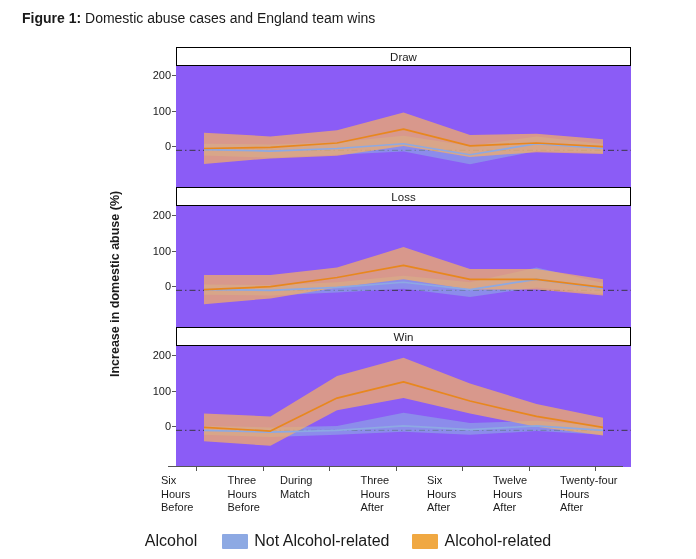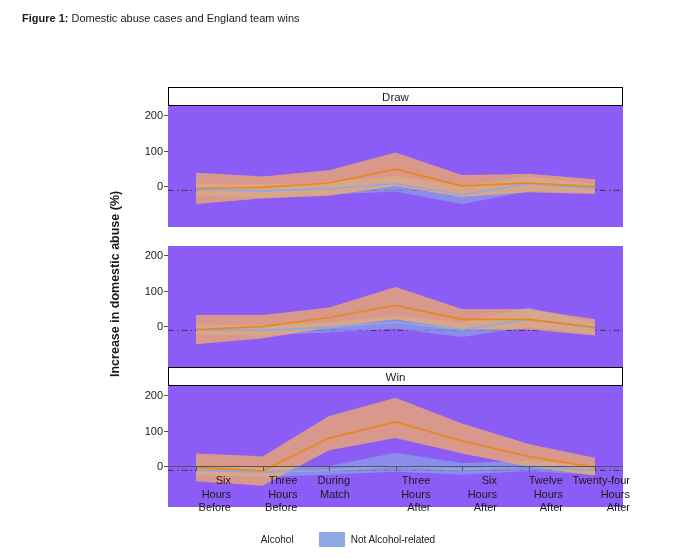--- a/index.html
+++ b/index.html
@@ -12,21 +12,21 @@
     background: #ffffff;
     font-family: "Liberation Sans", sans-serif;
     color: #1a1a1a;
     position: relative;
     overflow: hidden;
   }
   #figure-caption {
     position: absolute;
     left: 22px;
     top: 9px;
-    font-size: 11px;
+    font-size: 14px;
     line-height: 18px;
     white-space: nowrap;
   }
   #figure-caption .cap-label {
     font-weight: bold;
   }
   #chart-area {
     position: absolute;
     left: 0;
     top: 34px;
@@ -44,23 +44,22 @@
     writing-mode: vertical-rl;
     transform: rotate(180deg);
     display: flex;
     align-items: center;
     justify-content: center;
     white-space: nowrap;
     letter-spacing: 0px;
   }
   .panel {
     position: absolute;
-    left: 168px;
+    left: 176px;
     width: 455px;
-    margin-top: 40px;
   }
   .panel-strip {
     position: absolute;
     left: 0;
     top: 0;
     width: 100%;
     height: 19px;
     border: 1.6px solid #000000;
     box-sizing: border-box;
     background: #ffffff;
@@ -116,36 +115,36 @@
     position: absolute;
     top: 0;
     width: 1px;
     height: 5px;
     background: #555555;
   }
   .xtick-label {
     position: absolute;
     top: 8px;
     transform: translateX(-50%);
-    text-align: right;
+    text-align: left;
     font-size: 11px;
     line-height: 13.5px;
     color: #1a1a1a;
     width: 70px;
   }
   #legend {
     position: absolute;
     left: 0;
     top: 498px;
     width: 696px;
     display: flex;
     align-items: center;
     justify-content: center;
     gap: 13px;
-    font-size: 10px;
+    font-size: 16px;
   }
   #legend .legend-title {
     margin-right: 2px;
   }
   .legend-entry {
     display: flex;
     align-items: center;
     gap: 6px;
     padding-left: 10px;
   }
@@ -178,20 +177,23 @@
           <line x1="0" x2="455" y1="84.33333333333334" y2="84.33333333333334" stroke="#333" stroke-width="0.9" stroke-dasharray="6,3,1.5,3"></line>
           <path d="M28,77.73333333333332L94.5,78.46666666666667L161,76.26666666666667L227.5,69.66666666666666L294,79.93333333333334L360.5,70.4L427,78.1L427,86.9L360.5,85.06666666666666L294,98.26666666666667L227.5,85.43333333333334L161,88.73333333333333L94.5,91.66666666666666L28,89.46666666666667Z" fill="#8DA9E3" fill-opacity="0.62" stroke="none"></path>
           <path d="M28,66.73333333333333L94.5,70.4L161,64.16666666666666L227.5,46.56666666666668L294,68.93333333333334L360.5,67.83333333333334L427,73.33333333333334L427,88L360.5,86.16666666666666L294,90.93333333333334L227.5,79.93333333333334L161,89.83333333333334L94.5,92.4L28,97.9Z" fill="#F5B062" fill-opacity="0.72" stroke="none"></path>
           <path d="M28,83.6L94.5,85.06666666666666L161,82.5L227.5,77.73333333333332L294,88.73333333333333L360.5,77.73333333333332L427,82.5" fill="none" stroke="#8DA9E3" stroke-width="1.7" stroke-linejoin="round"></path>
           <path d="M28,82.5L94.5,81.4L161,77L227.5,63.06666666666667L294,79.93333333333334L360.5,77L427,80.66666666666667" fill="none" stroke="#E8871E" stroke-width="1.7" stroke-linejoin="round"></path>
         </svg>
     </div>
   </div>
 
   <div class="panel" id="panel-1" style="top:153px; height:140px;">
+    <div class="panel-strip">
+      <span>Loss</span>
+    </div>
     <div class="panel-plot" style="height:121px;">
       <span class="ytick" style="top:8.9px;">200</span>
       <span class="ytick" style="top:44.5px;">100</span>
       <span class="ytick" style="top:80.1px;">0</span>
       <svg width="455" height="121" viewBox="0 0 455 121">
           <line x1="0" x2="455" y1="84.33333333333334" y2="84.33333333333334" stroke="#333" stroke-width="0.9" stroke-dasharray="6,3,1.5,3"></line>
           <path d="M28,78.46666666666667L94.5,79.2L161,76.26666666666667L227.5,69.66666666666666L294,76.26666666666667L360.5,61.6L427,77L427,88L360.5,81.4L294,90.93333333333334L227.5,82.86666666666667L161,86.53333333333333L94.5,89.46666666666667L28,88.73333333333333Z" fill="#8DA9E3" fill-opacity="0.62" stroke="none"></path>
           <path d="M28,68.93333333333334L94.5,68.93333333333334L161,61.6L227.5,41.06666666666666L294,63.06666666666667L360.5,63.06666666666667L427,73.33333333333334L427,89.46666666666667L360.5,83.6L294,83.6L227.5,73.33333333333334L161,81.4L94.5,92.4L28,98.26666666666667Z" fill="#F5B062" fill-opacity="0.72" stroke="none"></path>
           <path d="M28,83.6L94.5,84.33333333333334L161,81.4L227.5,76.26666666666667L294,83.6L360.5,73.33333333333334L427,82.5" fill="none" stroke="#8DA9E3" stroke-width="1.7" stroke-linejoin="round"></path>
           <path d="M28,83.6L94.5,80.66666666666667L161,71.5L227.5,59.400000000000006L294,73.33333333333334L360.5,73.33333333333334L427,81.4" fill="none" stroke="#E8871E" stroke-width="1.7" stroke-linejoin="round"></path>
@@ -234,15 +236,19 @@
       <div class="xtick-mark" style="left: 427px;"></div>
       <div class="xtick-label" style="left: 427px;">Twenty-four<br>Hours<br>After</div>
     </div>
 
   <div id="legend">
     <span class="legend-title">Alcohol</span>
     <span class="legend-entry">
       <span class="legend-key" style="background:#8DA9E3;"></span>
       <span>Not Alcohol-related</span>
     </span>
+    <span class="legend-entry">
+      <span class="legend-key" style="background:#F0A842;"></span>
+      <span>Alcohol-related</span>
+    </span>
   </div>
 
 </div>
 
 </body></html>

